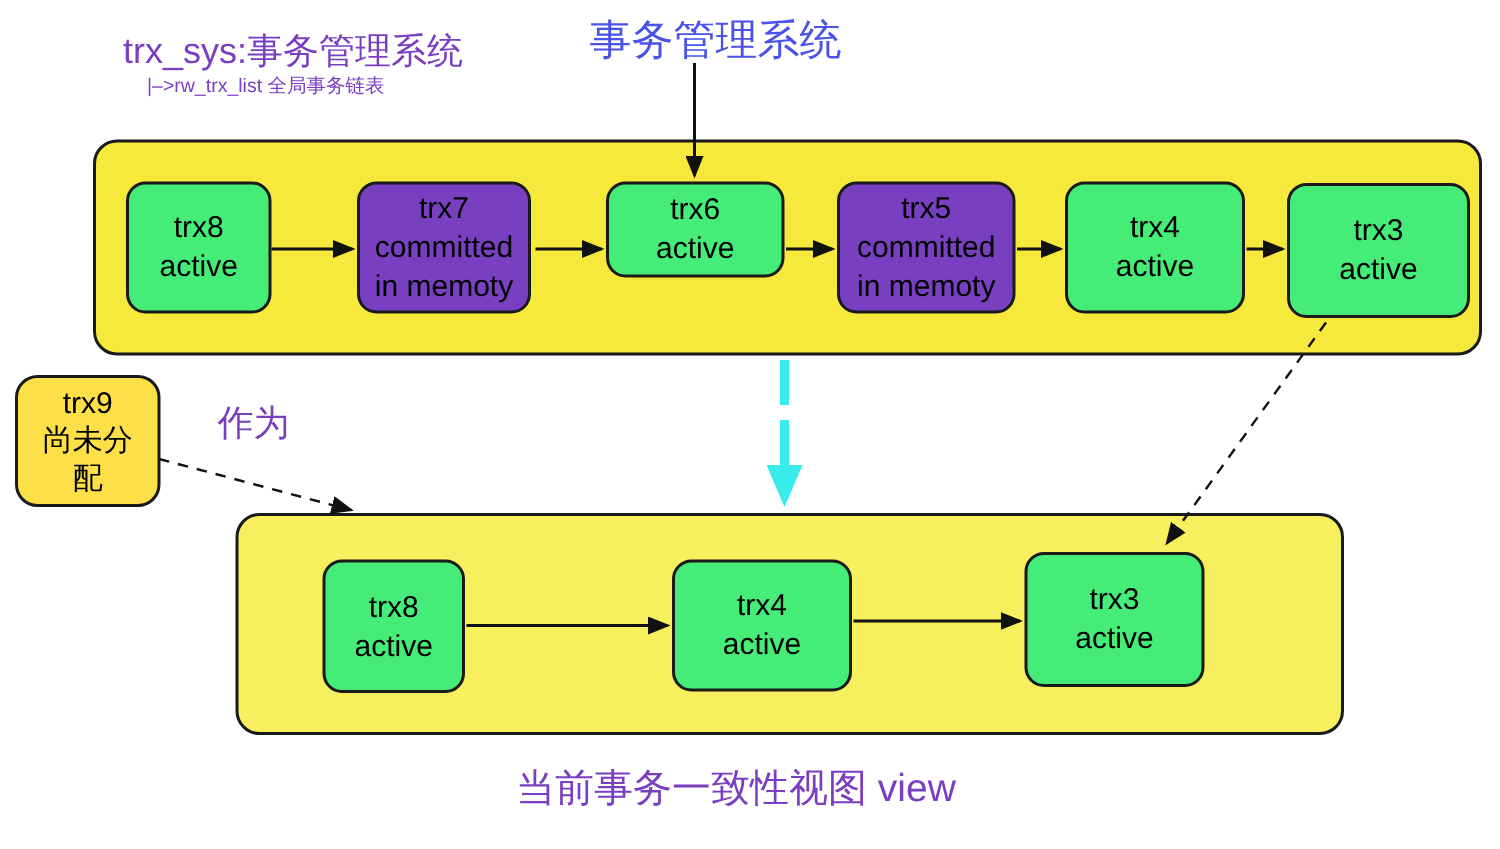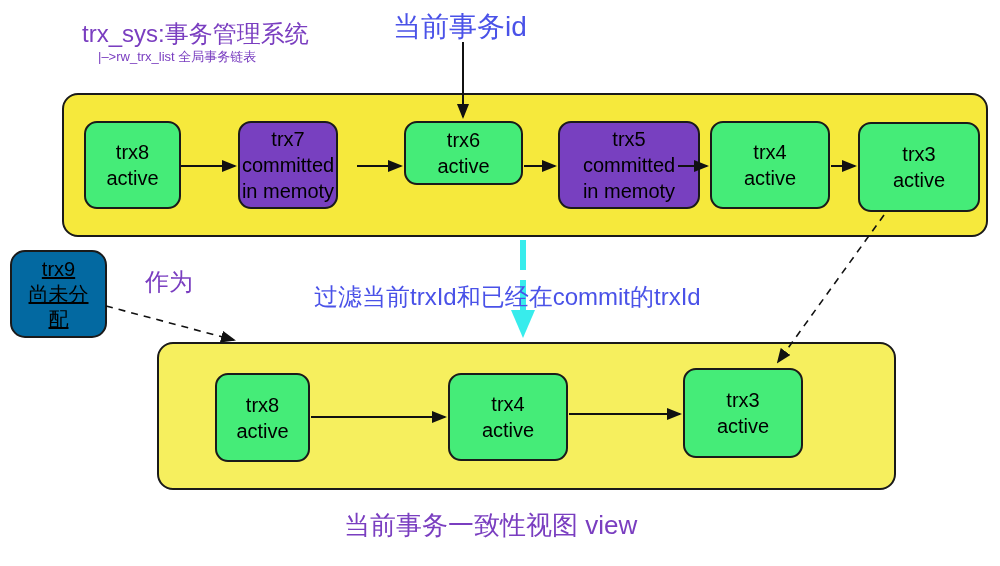--- a/index.html
+++ b/index.html
@@ -30,25 +30,24 @@
     white-space: pre-line;
     font-size: 20px;
     line-height: 1.3;
     color: #000;
     z-index: 1;
     box-sizing: border-box;
   }
   .node.green { background: var(--node-green, #45EC78); }
   .node.purple { background: var(--node-purple, #7840C0); }
   .node.white {
-    background: #0369a1;
+    background: #fde047;
     border-radius: 15px;
     padding: 6px 13px;
     line-height: 1.25;
-    text-decoration: underline;
   }
   svg.arrows {
     position: absolute;
     left: 0; top: 0;
     z-index: 2;
     pointer-events: none;
   }
   .lbl {
     position: absolute;
     white-space: nowrap;
@@ -63,26 +62,26 @@
 </head>
 <body>
 
 <div id="canvas">
 
   <div class="container top" style="left:62px;top:93px;width:922px;height:140px"></div>
   <div class="container bottom" style="left:157px;top:342px;width:735px;height:144px"></div>
 
   <div class="node green" style="left:84px;top:121px;width:97px;height:88px">trx8
 active</div>
-  <div class="node purple" style="left:238px;top:121px;width:100px;height:88px">trx7
+  <div class="node purple" style="left:238px;top:121px;width:116px;height:88px">trx7
 committed
 in memoty</div>
   <div class="node green" style="left:404px;top:121px;width:119px;height:64px">trx6
 active</div>
-  <div class="node purple" style="left:558px;top:121px;width:142px;height:88px">trx5
+  <div class="node purple" style="left:558px;top:121px;width:119px;height:88px">trx5
 committed
 in memoty</div>
   <div class="node green" style="left:710px;top:121px;width:120px;height:88px">trx4
 active</div>
   <div class="node green" style="left:858px;top:122px;width:122px;height:90px">trx3
 active</div>
 
   <div class="node white" style="left:10px;top:250px;width:97px;height:88px">trx9
 尚未分配</div>
 
@@ -114,18 +113,17 @@
     <line x1="106" y1="306" x2="234" y2="340" stroke="#111" stroke-width="1.6" stroke-dasharray="7 6" marker-end="url(#ah)"></line>
 
     <line x1="884" y1="215" x2="778" y2="362" stroke="#111" stroke-width="1.6" stroke-dasharray="7 6" marker-end="url(#ah)"></line>
 
     <line class="cyan-dash" x1="523" y1="240" x2="523" y2="310" stroke-width="6" stroke-dasharray="30 10"></line>
     <polygon class="cyan-head" points="511,310 535,310 523,338"></polygon>
   </svg>
 
   <div class="lbl purple" style="left:82px;top:18px;font-size:24px">trx_sys:事务管理系统</div>
   <div class="lbl purple" style="left:98px;top:48px;font-size:13px">|–&gt;rw_trx_list 全局事务链表</div>
-  <div class="lbl blue" style="left:393px;top:8px;font-size:28px">当前事务id</div>
+  <div class="lbl blue" style="left:393px;top:8px;font-size:28px">事务管理系统</div>
   <div class="lbl purple" style="left:145px;top:266px;font-size:24px">作为</div>
-  <div class="lbl blue" style="left:314px;top:281px;font-size:24px">过滤当前trxId和已经在commit的trxId</div>
   <div class="lbl purple" style="left:344px;top:508px;font-size:26px">当前事务一致性视图 view</div>
 
 </div>
 
 </body></html>

